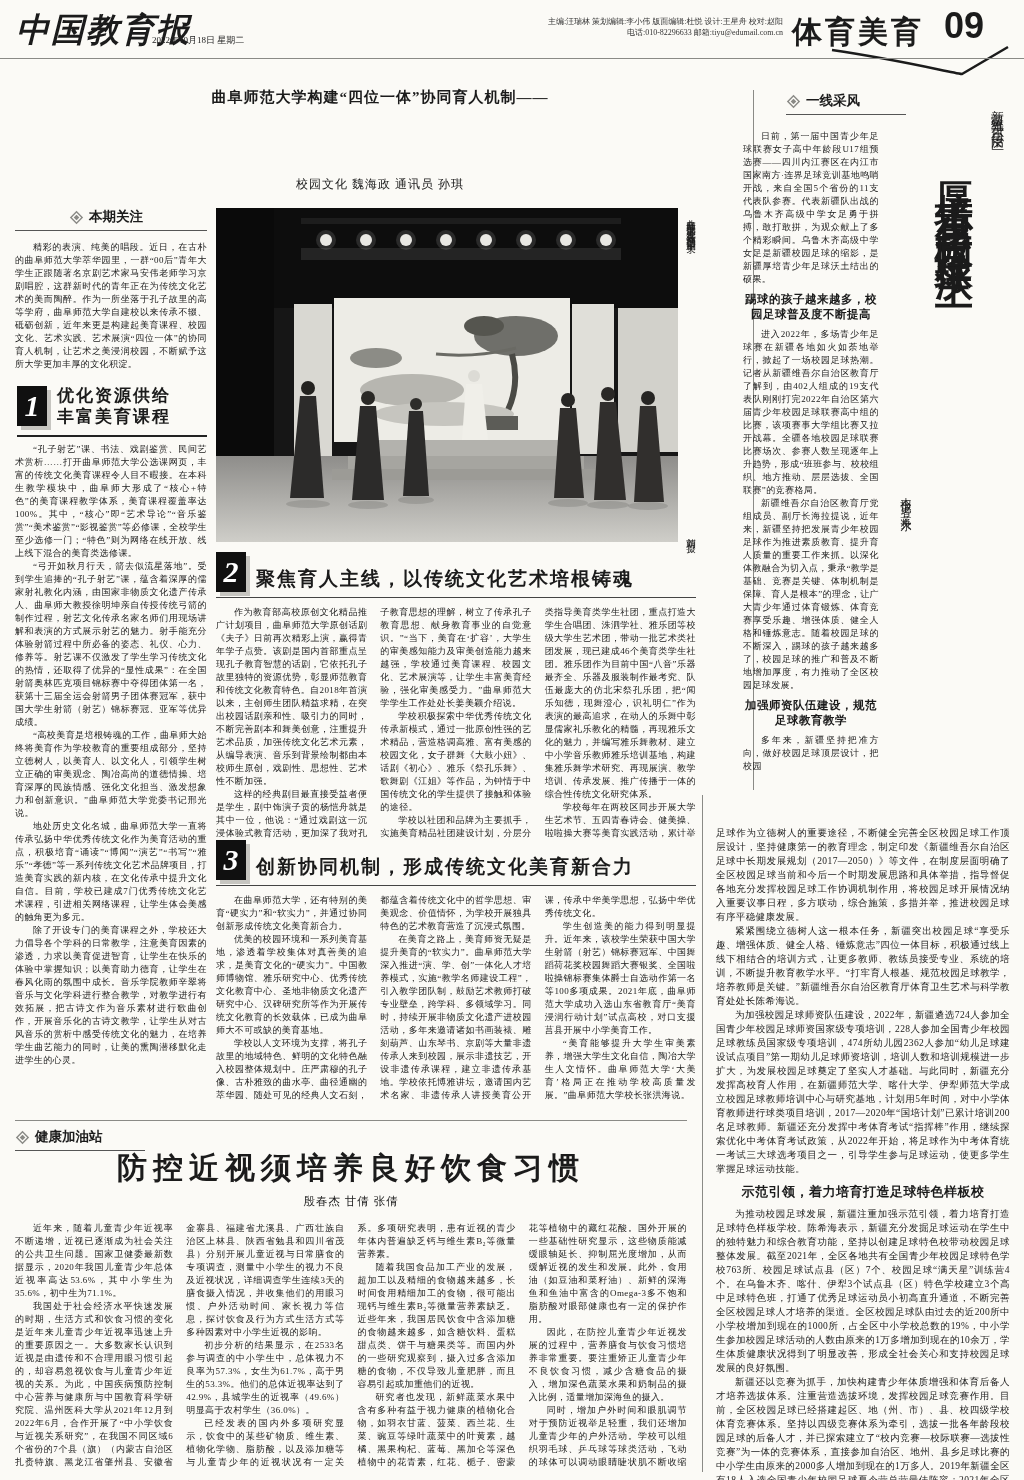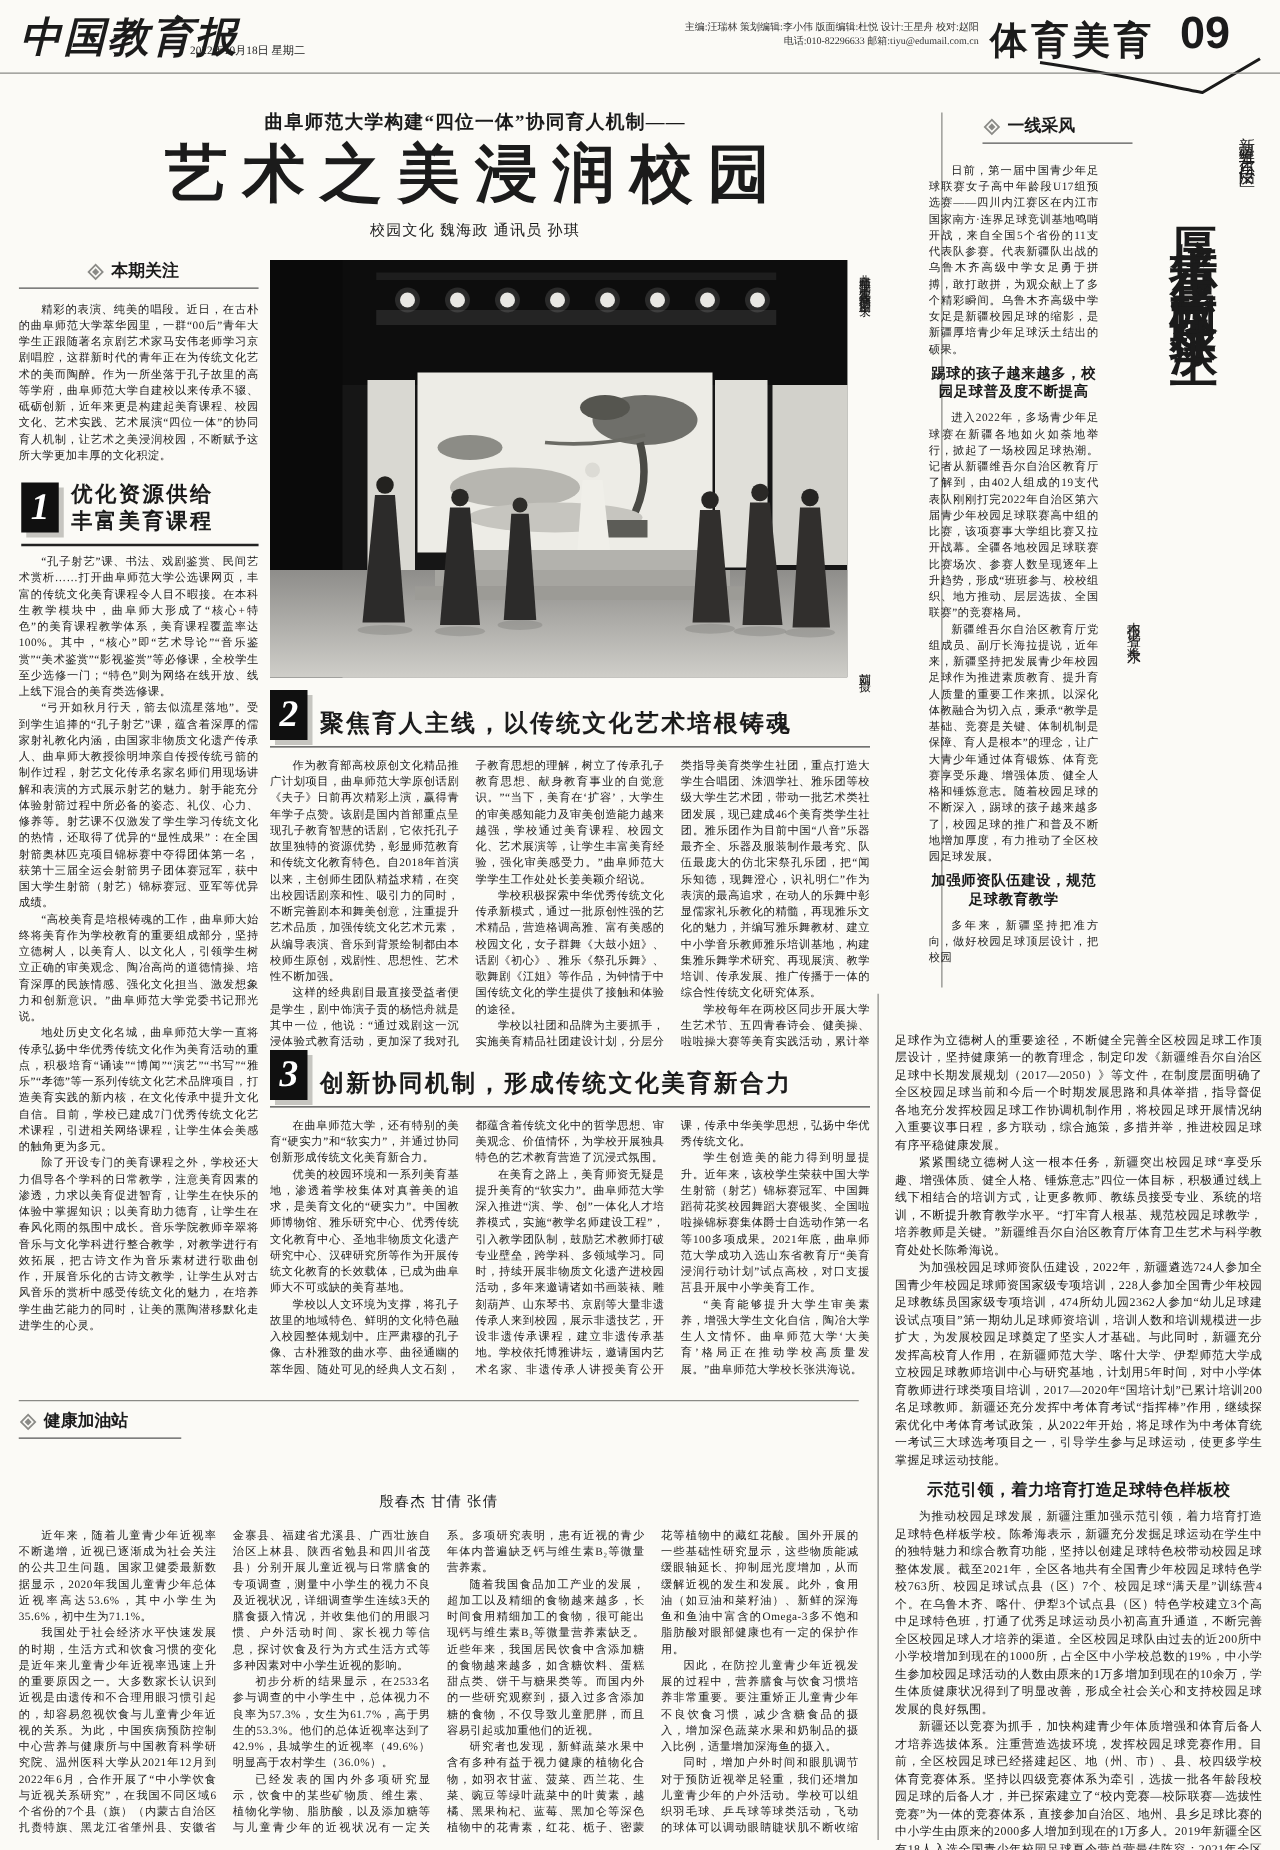--- a/index.html
+++ b/index.html
@@ -58,21 +58,20 @@
     <div>电话:010-82296633  邮箱:tiyu@edumail.com.cn</div>
   </div>
   <div class="abs secname sans" style="left:792px;top:12px;">体育美育</div>
   <div class="abs pagenum sans" style="left:944px;top:4px;">09</div>
   <svg class="abs" style="left:830px;top:44px;" width="180" height="34">
     <path d="M2 6 C70 16 118 28 132 30 L178 3" stroke="#1b1b1b" stroke-width="2.5" fill="none"></path>
   </svg>
   <div class="abs hairline-h" style="left:0;top:58px;width:1024px;"></div>
 
   <div class="abs kicker" style="left:15px;top:88px;width:730px;">曲阜师范大学构建“四位一体”协同育人机制——</div>
-  <div class="abs main-title" style="left:15px;top:106px;width:730px;">艺术之美浸润校园</div>
   <div class="abs byline" style="left:15px;top:176px;width:730px;">校园文化 魏海政 通讯员 孙琪</div>
 
   <div class="abs" style="left:15px;top:208px;width:192px;height:908px;overflow:hidden;">
     <div class="badge" style="justify-content:center;">
       <svg width="15" height="15" viewBox="0 0 15 15">
         <rect x="3.5" y="3.5" width="8" height="8" fill="none" stroke="#8a8a86" stroke-width="1.4" transform="rotate(45 7.5 7.5)"></rect>
         <rect x="5.5" y="5.5" width="4" height="4" fill="#8a8a86" transform="rotate(45 7.5 7.5)"></rect>
       </svg>
       <span>本期关注</span>
     </div>
@@ -258,20 +257,21 @@
   <div class="abs hairline-h" style="left:15px;top:1120px;width:672px;"></div>
 
   <div class="abs badge" style="left:15px;top:1128px;width:120px;">
     <svg width="15" height="15" viewBox="0 0 15 15">
       <rect x="3.5" y="3.5" width="8" height="8" fill="none" stroke="#8a8a86" stroke-width="1.4" transform="rotate(45 7.5 7.5)"></rect>
       <rect x="5.5" y="5.5" width="4" height="4" fill="#8a8a86" transform="rotate(45 7.5 7.5)"></rect>
     </svg>
     <span>健康加油站</span>
   </div>
 
+  <div class="abs bottom-title" style="left:15px;top:1148px;width:672px;">防控近视须培养良好饮食习惯</div>
   <div class="abs bottom-byline" style="left:15px;top:1194px;width:672px;">殷春杰 甘倩 张倩</div>
 
   <div class="abs bt cols4" style="left:15px;top:1222px;width:672px;height:252px;">
     <p>近年来，随着儿童青少年近视率不断递增，近视已逐渐成为社会关注的公共卫生问题。国家卫健委最新数据显示，2020年我国儿童青少年总体近视率高达53.6%，其中小学生为35.6%，初中生为71.1%。</p>
     <p>我国处于社会经济水平快速发展的时期，生活方式和饮食习惯的变化是近年来儿童青少年近视率迅速上升的重要原因之一。大多数家长认识到近视是由遗传和不合理用眼习惯引起的，却容易忽视饮食与儿童青少年近视的关系。为此，中国疾病预防控制中心营养与健康所与中国教育科学研究院、温州医科大学从2021年12月到2022年6月，合作开展了“中小学饮食与近视关系研究”，在我国不同区域6个省份的7个县（旗）（内蒙古自治区扎赉特旗、黑龙江省肇州县、安徽省金寨县、福建省尤溪县、广西壮族自治区上林县、陕西省勉县和四川省茂县）分别开展儿童近视与日常膳食的专项调查，测量中小学生的视力不良及近视状况，详细调查学生连续3天的膳食摄入情况，并收集他们的用眼习惯、户外活动时间、家长视力等信息，探讨饮食及行为方式生活方式等多种因素对中小学生近视的影响。</p>
     <p>初步分析的结果显示，在2533名参与调查的中小学生中，总体视力不良率为57.3%，女生为61.7%，高于男生的53.3%。他们的总体近视率达到了42.9%，县城学生的近视率（49.6%）明显高于农村学生（36.0%）。</p>
     <p>已经发表的国内外多项研究显示，饮食中的某些矿物质、维生素、植物化学物、脂肪酸，以及添加糖等与儿童青少年的近视状况有一定关系。多项研究表明，患有近视的青少年体内普遍缺乏钙与维生素B₂等微量营养素。</p>
     <p>随着我国食品加工产业的发展，超加工以及精细的食物越来越多，长时间食用精细加工的食物，很可能出现钙与维生素B₂等微量营养素缺乏。近些年来，我国居民饮食中含添加糖的食物越来越多，如含糖饮料、蛋糕甜点类、饼干与糖果类等。而国内外的一些研究观察到，摄入过多含添加糖的食物，不仅导致儿童肥胖，而且容易引起或加重他们的近视。</p>
     <p>研究者也发现，新鲜蔬菜水果中含有多种有益于视力健康的植物化合物，如羽衣甘蓝、菠菜、西兰花、生菜、豌豆等绿叶蔬菜中的叶黄素，越橘、黑果枸杞、蓝莓、黑加仑等深色植物中的花青素，红花、栀子、密蒙花等植物中的藏红花酸。国外开展的一些基础性研究显示，这些物质能减缓眼轴延长、抑制屈光度增加，从而缓解近视的发生和发展。此外，食用油（如豆油和菜籽油）、新鲜的深海鱼和鱼油中富含的Omega-3多不饱和脂肪酸对眼部健康也有一定的保护作用。</p>
     <p>因此，在防控儿童青少年近视发展的过程中，营养膳食与饮食习惯培养非常重要。要注重矫正儿童青少年不良饮食习惯，减少含糖食品的摄入，增加深色蔬菜水果和奶制品的摄入比例，适量增加深海鱼的摄入。</p>

